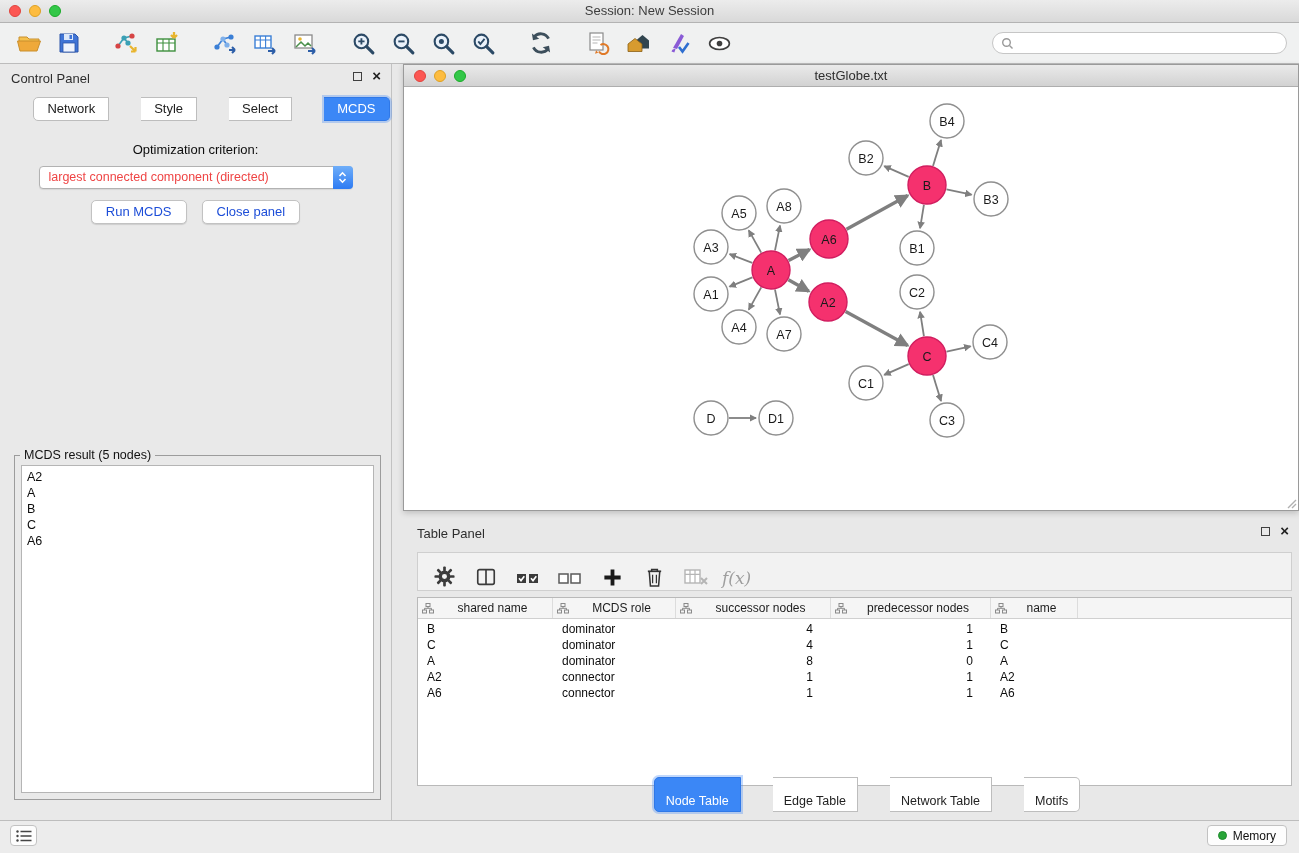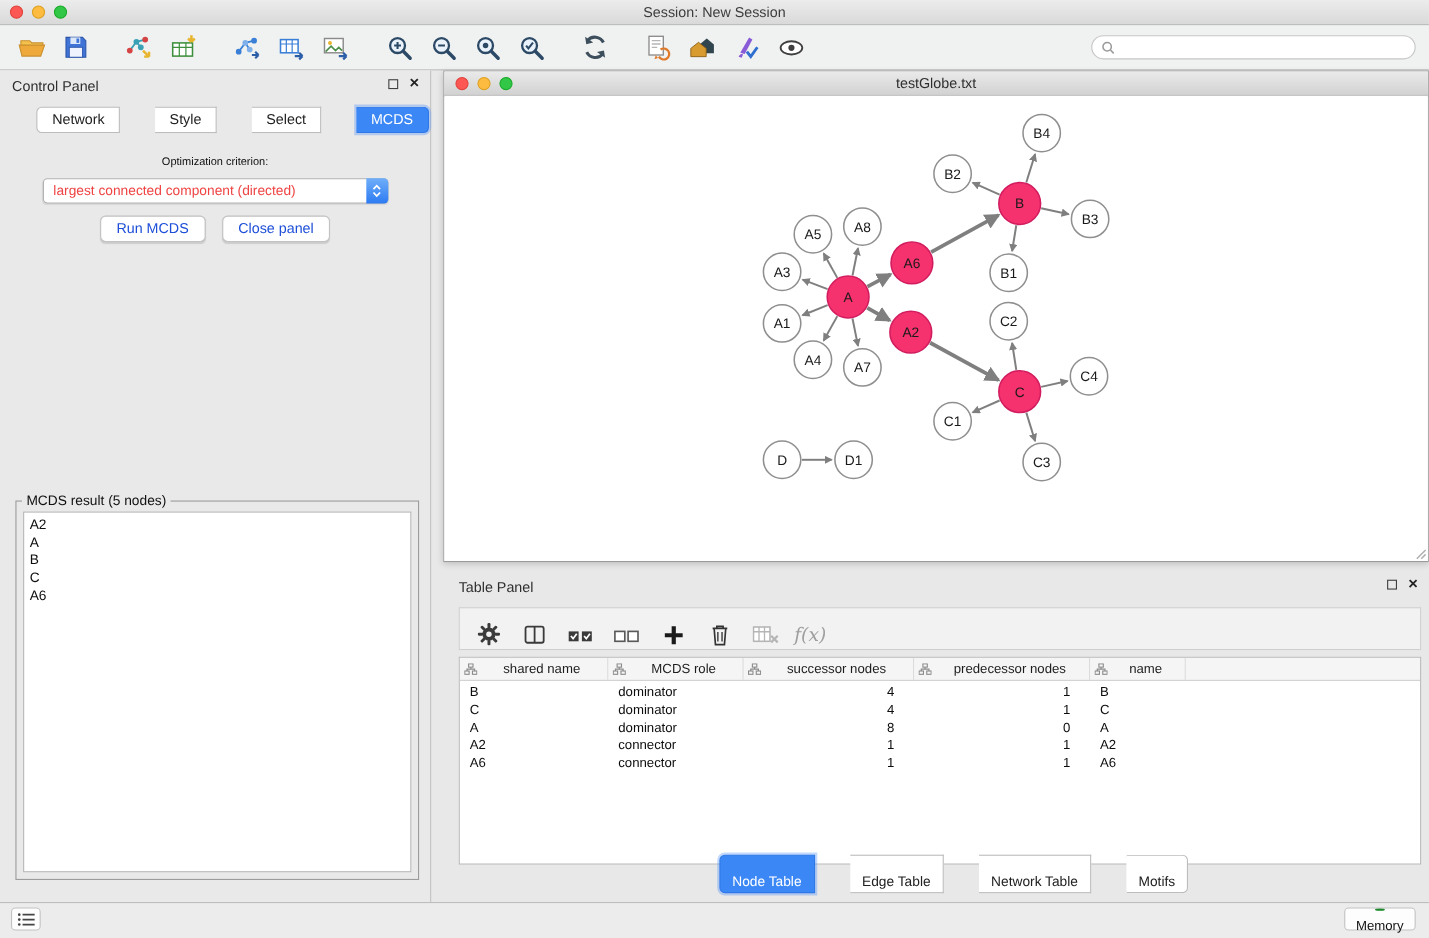--- a/index.html
+++ b/index.html
@@ -39,21 +39,21 @@
   
   .control-panel { position:absolute; top:64px; left:0; width:392px; height:756px;
     background:#e9e9e9; border-right:1px solid #c2c2c2; }
   .cp-tabs { display:flex; justify-content:center; margin-top:7px; }
   .tab-seg { font-size:13px; padding:3px 13px 4px; background:#fff; border:1px solid #bdbdbd;
     border-left:none; color:#222; cursor:default;margin-left:32px; }
   .tab-seg:first-child { border-left:1px solid #bdbdbd; border-radius:5px 0 0 5px; }
   .tab-seg:last-child { border-radius:0 5px 5px 0; }
   .tab-seg.active { background:#3b87f6; border-color:#2f78e8; color:#fff;
     box-shadow:0 0 0 2px rgba(77,143,245,0.35); }
-  .opt-label { text-align:center; margin-top:21px; font-size:10px; color:#0d0d0d; }
+  .opt-label { text-align:center; margin-top:21px; font-size:13px; color:#0d0d0d; }
   .combo { position:relative; margin:9px auto 0; width:314px; height:23px; background:#fff;
     border:1px solid #b2b2b2; border-radius:4px; box-shadow:0 1px 1px rgba(0,0,0,0.08); }
   .combo-text { line-height:21px; padding-left:9px; font-size:12.5px; color:#ef4444;
     white-space:nowrap; overflow:hidden; }
   .combo-step { position:absolute; right:-1px; top:-1px; bottom:-1px; width:20px;
     background:linear-gradient(#6faef9,#2d7bf3); border-radius:0 4px 4px 0;
     display:flex; align-items:center; justify-content:center; }
   .cp-buttons { display:flex; justify-content:center; gap:15px; margin-top:11px; }
   .mac-btn { background:#fff; border:1px solid #c2c2c2; border-radius:5px; font-size:13px;
     color:#1d4ed8; padding:3px 14px 4px; box-shadow:0 1px 1px rgba(0,0,0,0.12); cursor:default;
@@ -100,21 +100,21 @@
   .tp-tabs { position:absolute; left:0; right:0; bottom:1px; display:flex; justify-content:center; }
   .tp-tabs .tab-seg { font-size:12.5px; padding:16px 11px 3px; }
 
   
   .statusbar { position:absolute; left:0; right:0; top:820px; height:33px; background:#ececec;
     border-top:1px solid #bdbdbd; }
   .sb-left-btn { position:absolute; left:10px; top:4px; width:27px; height:21px; background:#fdfdfd;
     border:1px solid #c2c2c2; border-radius:4px; display:flex; align-items:center; justify-content:center; }
   .memory-btn { position:absolute; right:12px; top:4px; height:21px; background:#fdfdfd;
     border:1px solid #c2c2c2; border-radius:4px; display:flex; align-items:center; gap:6px;
-    padding:0 10px; font-size:12px; color:#111; font-family:"Liberation Sans", sans-serif;flex-direction:column; }
+    padding:0 10px; font-size:12px; color:#111; font-family:"Liberation Sans", sans-serif; }
   .green-dot { width:9px; height:9px; border-radius:50%; background:#27a437; border:1px solid #1d8a2c; }
 </style>
 </head>
 <body>
 
 <div class="app">
 
   <div class="titlebar">
     <div class="traffic">
       <span class="light red"></span>

